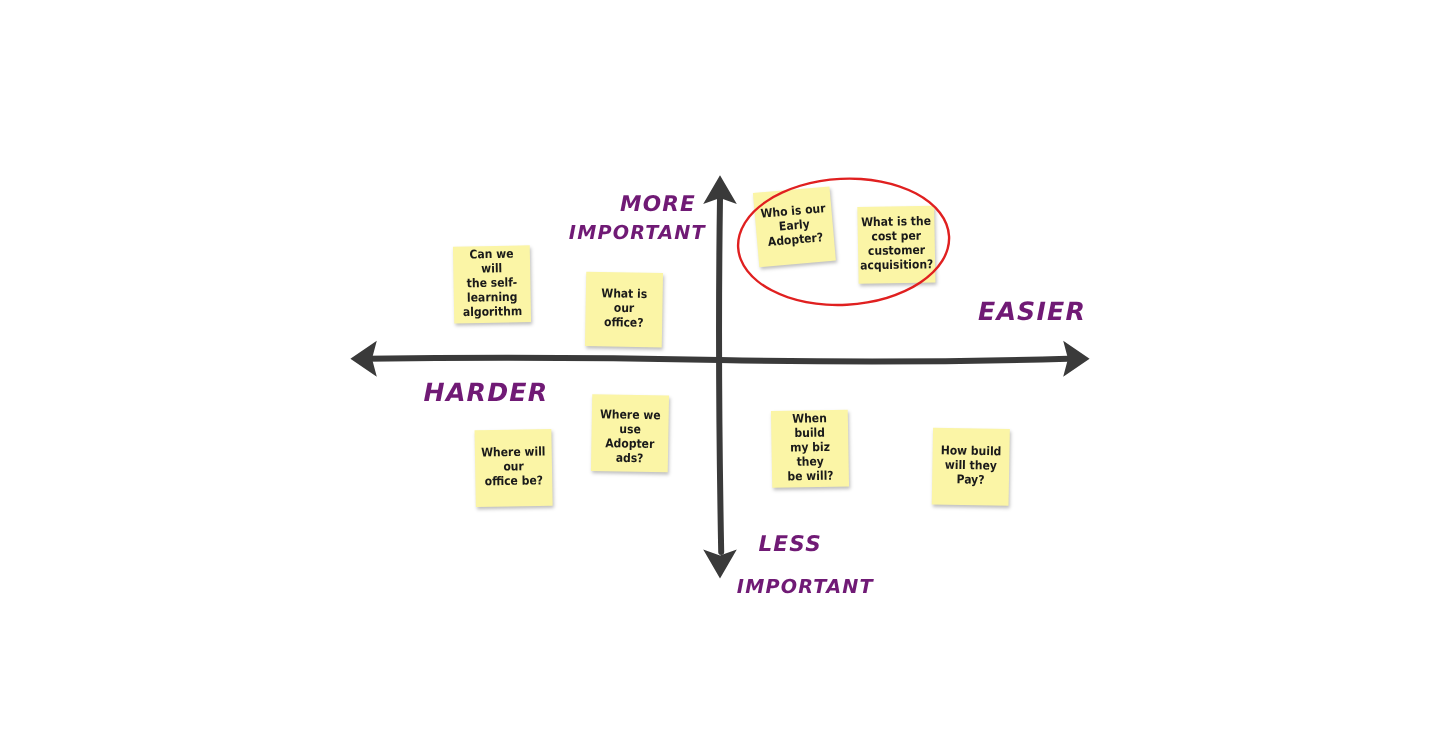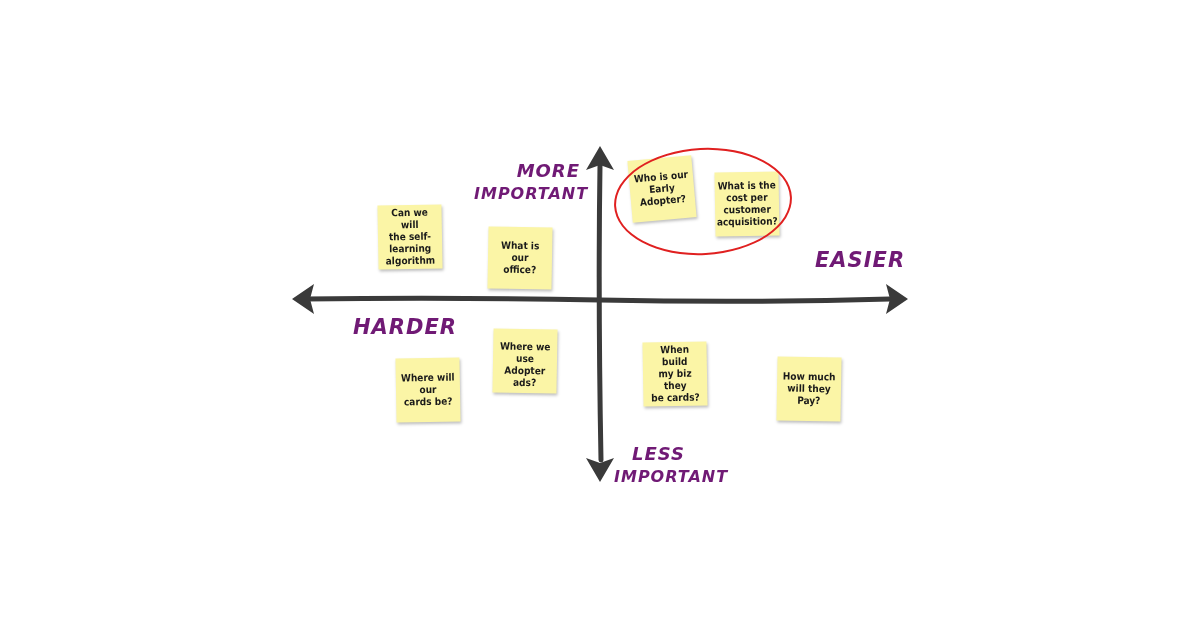--- a/index.html
+++ b/index.html
@@ -34,21 +34,21 @@
       <polygon points="600,482 586,458 600,463 614,458"></polygon>
     </g>
   </svg>
 
   <div class="axis-label" style="left:474px; top:162px; text-align:right; width:106px; font-size:16px;">
     <div style="font-size:18px; margin-bottom:6px;">More</div>
     <div>Important</div>
   </div>
 
   <div class="axis-label" style="left:614px; top:445px; font-size:16px;">
-    <div style="font-size:18px; margin-left:18px; margin-bottom:6px;">Less</div>
+    <div style="font-size:18px; margin-left:18px; margin-bottom:18px;">Less</div>
     <div>Important</div>
   </div>
 
   <div class="axis-label" style="left:309px; top:317px; font-size:21px;margin-left:44px;">Harder</div>
 
   <div class="axis-label" style="left:815px; top:250px; font-size:21px;">Easier</div>
 
   <div class="note" style="left:378px; top:205px; width:64px; height:64px; transform:rotate(-1deg);">
     <div>
       <span>Can we will</span>
@@ -82,41 +82,41 @@
         <span>acquisition?</span>
     </div>
   </div>
 
   <div class="highlight" style="left:614px; top:148px; width:178px; height:107px; transform:rotate(-3deg);"></div>
 
   <div class="note" style="left:396px; top:358px; width:64px; height:64px; transform:rotate(-1deg);">
     <div>
       <span>Where will</span>
         <span>our</span>
-        <span>cards be?</span>
+        <span>office be?</span>
     </div>
   </div>
 
   <div class="note" style="left:493px; top:329px; width:64px; height:64px; transform:rotate(1deg); align-items:flex-start; padding-top:12px;">
     <div>
       <span>Where we</span>
         <span>use Adopter</span>
         <span>ads?</span>
     </div>
   </div>
 
   <div class="note" style="left:643px; top:342px; width:64px; height:64px; transform:rotate(-1deg);">
     <div>
       <span>When build</span>
         <span>my biz they</span>
-        <span>be cards?</span>
+        <span>be will?</span>
     </div>
   </div>
 
   <div class="note" style="left:777px; top:357px; width:64px; height:64px; transform:rotate(1deg);">
     <div>
-      <span>How much</span>
+      <span>How build</span>
         <span>will they</span>
         <span>Pay?</span>
     </div>
   </div>
 
 </div>
 
 </body></html>

